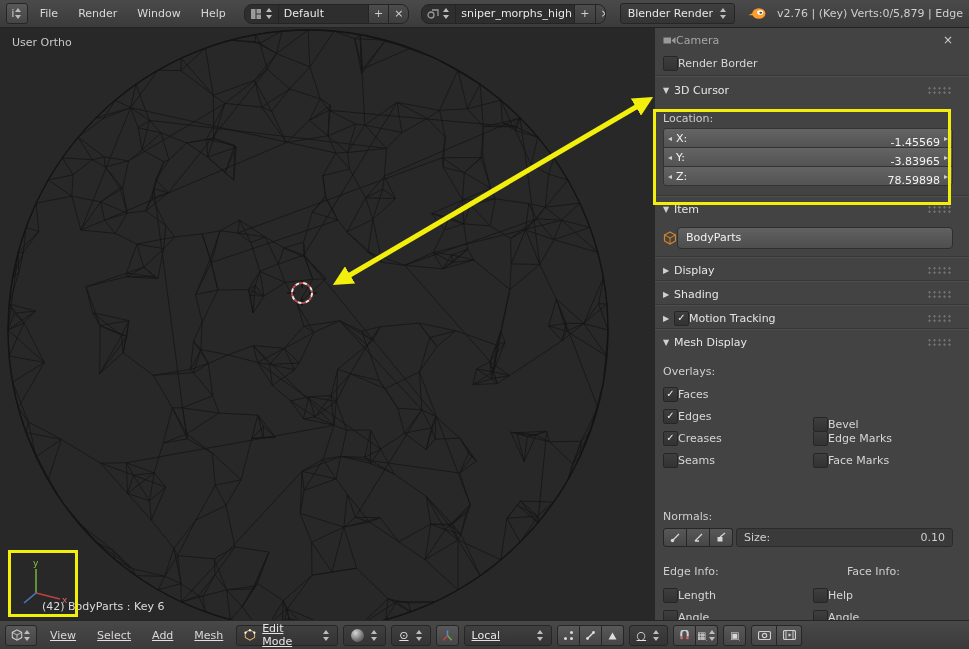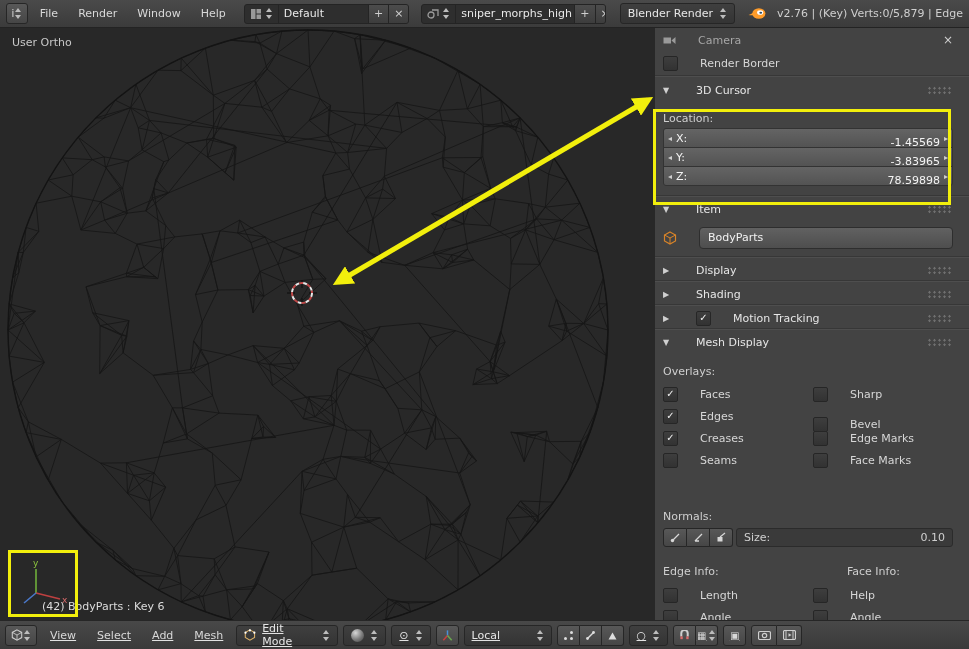--- a/index.html
+++ b/index.html
@@ -7,21 +7,21 @@
         font-family:"DejaVu Sans","Liberation Sans",sans-serif;font-size:11px;color:#e2e2e2;
         -webkit-font-smoothing:antialiased;user-select:none;}
   
   .top-bar{position:absolute;left:0;top:0;right:0;height:27px;display:flex;align-items:center;gap:4px;
            padding:0 6px;background:linear-gradient(#4a4a4a,#3b3b3b);border-bottom:1px solid #232323;
            white-space:nowrap;overflow:hidden;z-index:5;}
   .bottom-bar{position:absolute;left:0;bottom:0;right:0;height:28px;display:flex;align-items:center;gap:5px;
            padding:0 5px;background:linear-gradient(#484848,#3a3a3a);border-top:1px solid #262626;z-index:5;text-decoration:underline;}
   .menu{padding:3px 8px;color:#d8d8d8;border-radius:3px;cursor:default;}
   
-  .combo{display:flex;align-items:center;height:18px;border:1px solid #242424;border-radius:3px;
+  .combo{display:flex;align-items:center;height:18px;border:1px solid #242424;border-radius:8px;
          background:#2e2e2e;overflow:hidden;}
   .combo .seg{display:flex;align-items:center;height:100%;padding:0 5px;border-right:1px solid #242424;}
   .combo .seg:last-child{border-right:none;}
   .combo .val{color:#e8e8e8;}
   .combo .sq{width:10px;justify-content:center;color:#cfcfcf;background:linear-gradient(#4c4c4c,#3d3d3d);}
   .btnlike{display:flex;align-items:center;gap:6px;height:19px;padding:0 7px;border:1px solid #262626;
            border-radius:3px;background:linear-gradient(#585858,#464646);color:#e6e6e6;}
   .dark{background:linear-gradient(#3f3f3f,#343434);}
   .icon-btn{display:flex;align-items:center;justify-content:center;width:21px;height:19px;
             border:1px solid #262626;border-radius:3px;background:linear-gradient(#585858,#464646);
@@ -36,21 +36,21 @@
   .ud::after{bottom:0;border-top:4px solid #bdbdbd;}
   .stats{color:#cfcfcf;margin-left:6px;}
   .logo{display:flex;align-items:center;margin-left:8px;}
   
   .viewport{position:absolute;left:0;top:27px;width:655px;height:594px;background:#282828;
             border-right:1px solid #202020;overflow:hidden;}
   .vp-label{position:absolute;left:12px;top:9px;color:#c8c8c8;}
   .vp-info{position:absolute;left:42px;top:573px;color:#dcdcdc;}
   
   .sidebar{position:absolute;left:655px;top:27px;width:314px;height:594px;background:#434343;overflow:hidden;}
-  .row{position:absolute;left:8px;right:16px;height:18px;display:flex;align-items:center;gap:22px;}
+  .row{position:absolute;left:8px;right:16px;height:18px;display:flex;align-items:center;gap:0;}
   .sep{position:absolute;left:0;right:0;height:1px;background:#373737;box-shadow:0 1px 0 #4e4e4e;}
   .tri{width:11px;font-size:8px;color:#d0d0d0;flex:none;}
   .ptitle{color:#e6e6e6;}
   .dim{color:#a6a6a6;}
   .grip{margin-left:auto;width:26px;height:9px;flex:none;
         background-image:radial-gradient(circle,#707070 1px,transparent 1.3px);background-size:5px 4.5px;}
   .xclose{margin-left:auto;color:#cfcfcf;font-size:12px;}
   .lbl{color:#d6d6d6;}
   .cb{width:13px;height:13px;flex:none;border-radius:2px;border:1px solid #262626;
       background:linear-gradient(#3e3e3e,#323232);display:flex;align-items:center;justify-content:center;}
@@ -249,24 +249,20 @@
     <div class="row" style="top:337px;height:14px">
       <span class="collbl">Overlays:</span>
     </div>
 
     <div class="row" style="top:358px;width:140px">
       <span class="cb">
           <i class="ck">✓</i>
         </span>
       <span class="lbl">Faces</span>
     </div>
-    <div class="row" style="top:358px;left:158px;width:140px">
-      <span class="cb"></span>
-      <span class="lbl">Sharp</span>
-    </div>
     <div class="row" style="top:380px;width:140px">
       <span class="cb">
           <i class="ck">✓</i>
         </span>
       <span class="lbl">Edges</span>
     </div>
     <div class="row" style="top:388px;left:158px;width:140px">
       <span class="cb"></span>
       <span class="lbl">Bevel</span>
     </div>

